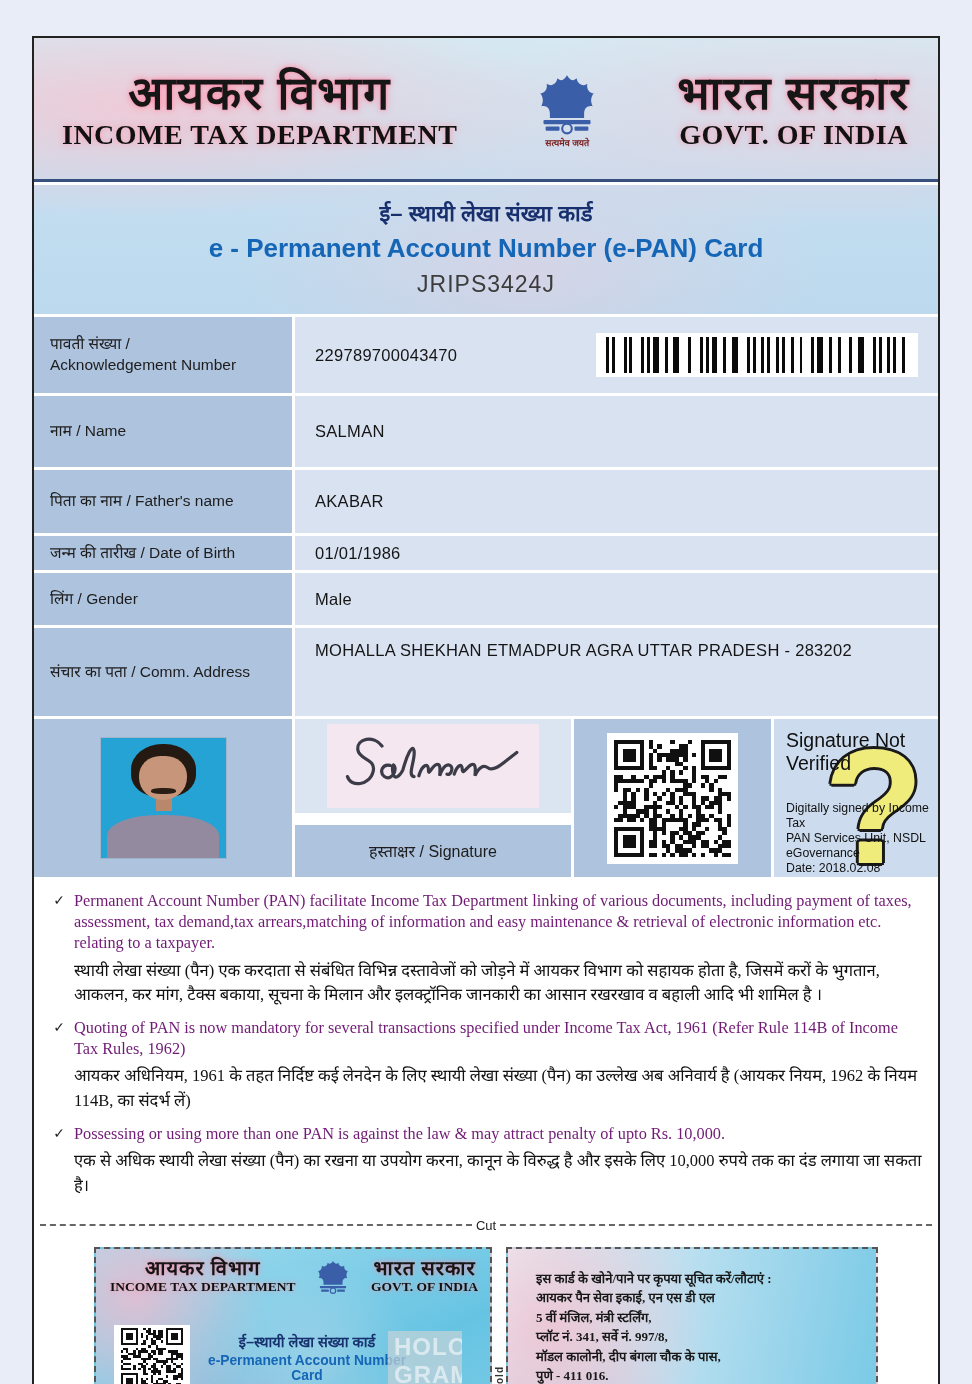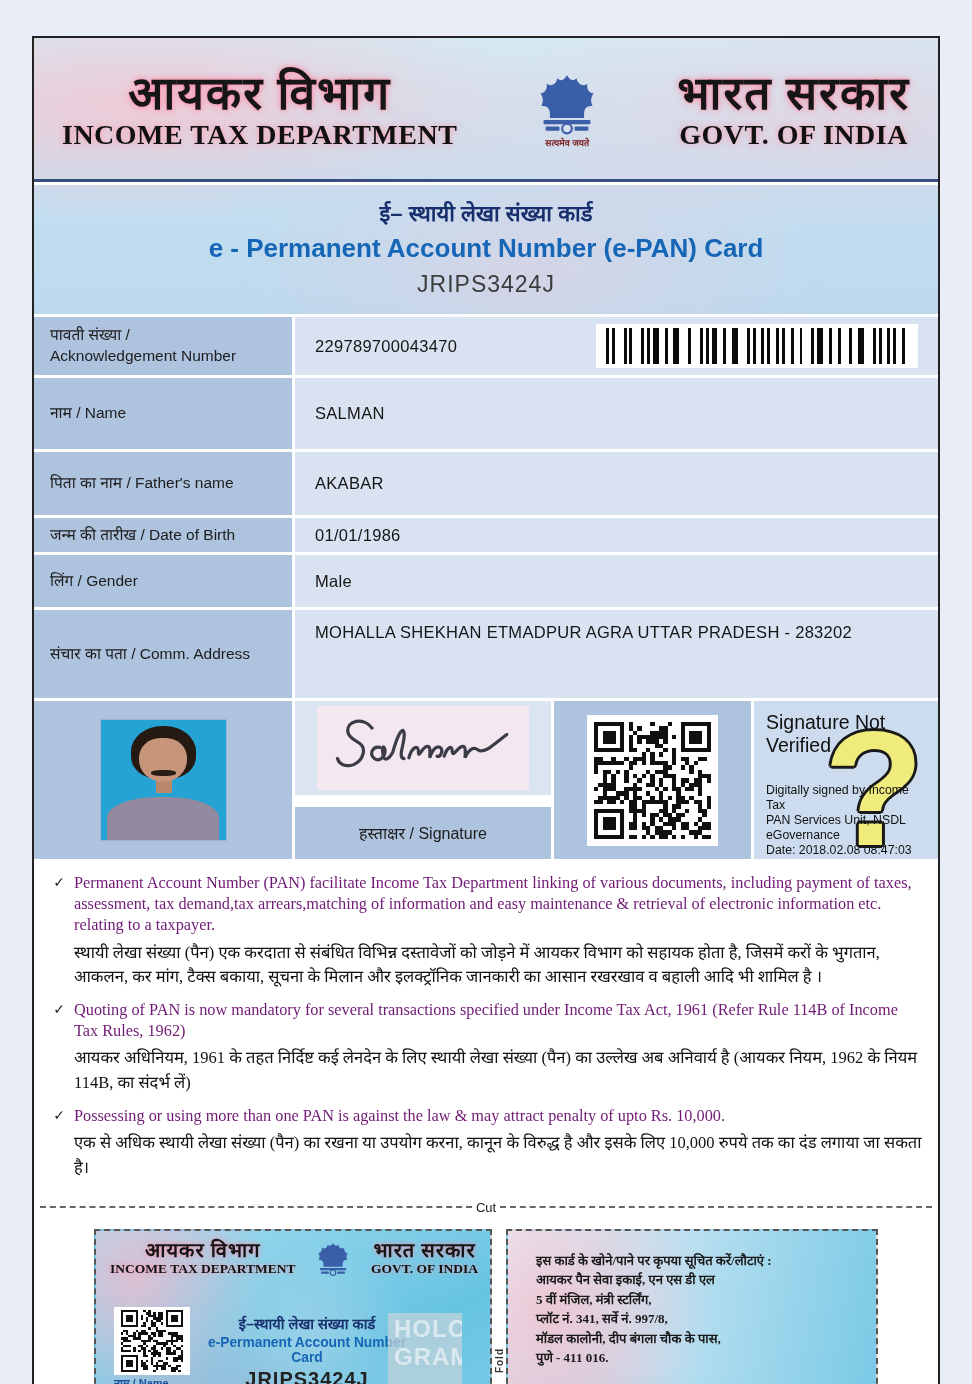--- a/index.html
+++ b/index.html
@@ -48,37 +48,37 @@
   .table{ background:#fff; padding:3px 0 0 0; }
   .trow{ display:flex; gap:3px; margin-bottom:3px; }
   .tlabel{
     width:258px; background:#aec3de; padding:10px 16px; font-size:15.5px; color:#1d1d1d;
     display:flex; align-items:center; white-space:pre-line; line-height:1.35;
   }
   .tvalue{
     flex:1; background:#d9e2f1; padding:10px 20px; font-size:16.5px; color:#151515;
     display:flex; align-items:center; letter-spacing:.3px;
   }
-  .r-ack{ height:58px; } .r-name{ height:71px; } .r-father{ height:63px; }
+  .r-ack{ height:76px; } .r-name{ height:71px; } .r-father{ height:63px; }
   .r-dob{ height:34px; } .r-gender{ height:52px; }
   .r-addr{ height:88px; } .r-addr .tvalue{ align-items:flex-start; padding-top:13px; }
   .ack-value{ justify-content:space-between; gap:32px; }
   .barcode{ width:322px; height:44px; background:#fff; padding:4px 10px; }
   .barcode svg{ width:100%; height:100%; display:block; }
   
   .r-media{ height:158px; }
   .cell-photo{ width:258px; background:#aec3de; display:flex; align-items:center; justify-content:center; }
   .photo-ill{ position:relative; background:#24a3d4; overflow:hidden; border:1px solid #9fb3cc; }
   .photo-big{ width:127px; height:122px; }
   .photo-ill .hair{ position:absolute; left:24%; top:5%; width:52%; height:44%; background:#241a12; border-radius:48% 48% 42% 42%; }
   .photo-ill .face{ position:absolute; left:31%; top:15%; width:38%; height:37%; background:#c79579; border-radius:46% 46% 52% 52%; }
   .photo-ill .stache{ position:absolute; left:40%; top:42%; width:20%; height:5%; background:#2a1d15; border-radius:40%; }
   .photo-ill .neck{ position:absolute; left:44%; top:47%; width:13%; height:14%; background:#b9886c; }
   .photo-ill .shirt{ position:absolute; left:5%; bottom:-2%; width:90%; height:38%; background:#938aa0; border-radius:45% 45% 0 0; }
-  .cell-sig{ width:256px; display:flex; flex-direction:column; gap:12px; }
+  .cell-sig{ width:276px; display:flex; flex-direction:column; gap:12px; }
   .sig-top{ flex:1; background:#dbe5f2; display:flex; align-items:center; justify-content:center; }
   .sig-img{ width:212px; height:84px; background:#f4e7f0; display:flex; align-items:center; justify-content:center; }
   .sig-img svg{ width:92%; height:86%; }
   .sig-band{ height:52px; background:#aec3de; display:flex; align-items:center; justify-content:center;
     font-size:16px; color:#1d1d1d; }
   .cell-qr{ width:197px; background:#aec3de; display:flex; align-items:center; justify-content:center; }
   .qr-box{ width:131px; height:131px; background:#fff; padding:7px; }
   .cell-dsig{ flex:1; background:#ccdcee; position:relative; padding:10px 8px 8px 12px; overflow:hidden; }
   .dsig-q{
     position:absolute; right:14px; top:6px; font-size:164px; line-height:1; font-weight:bold;

